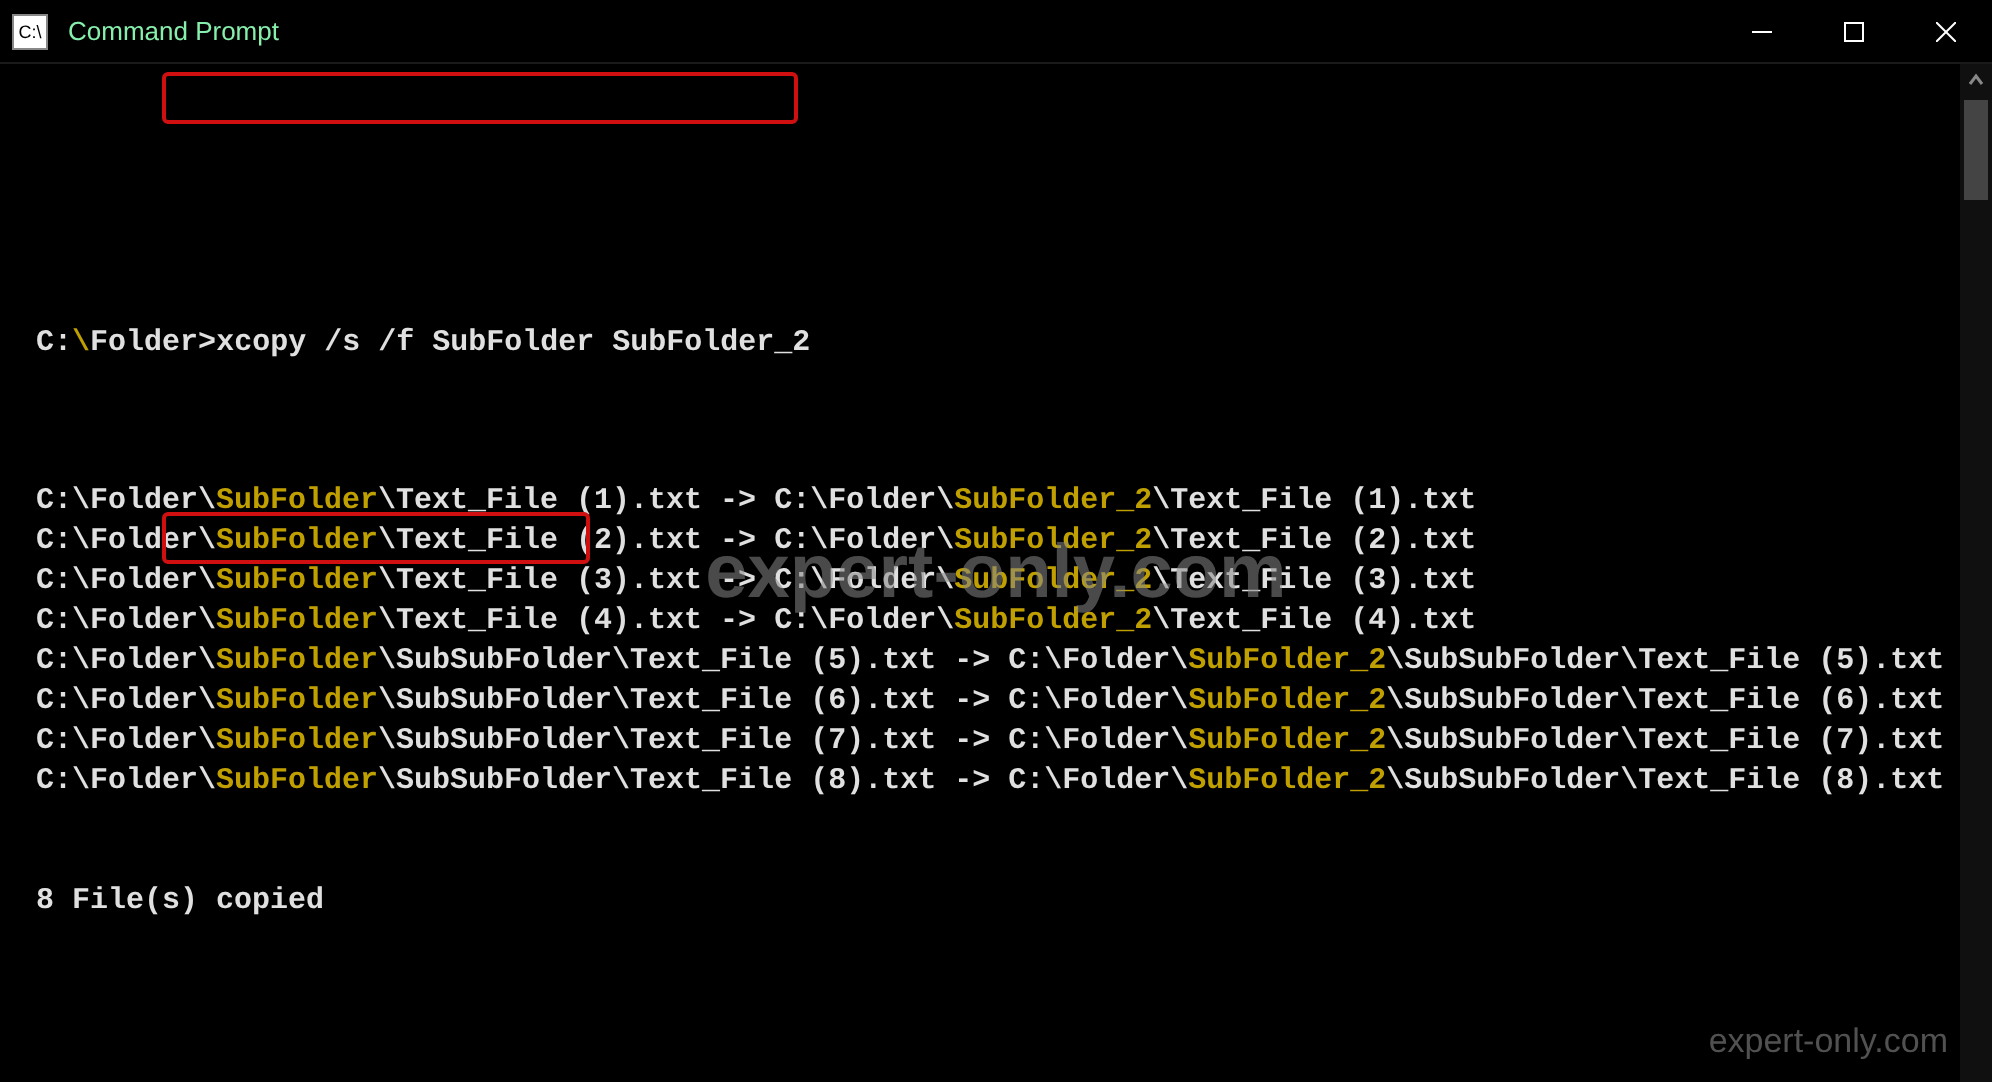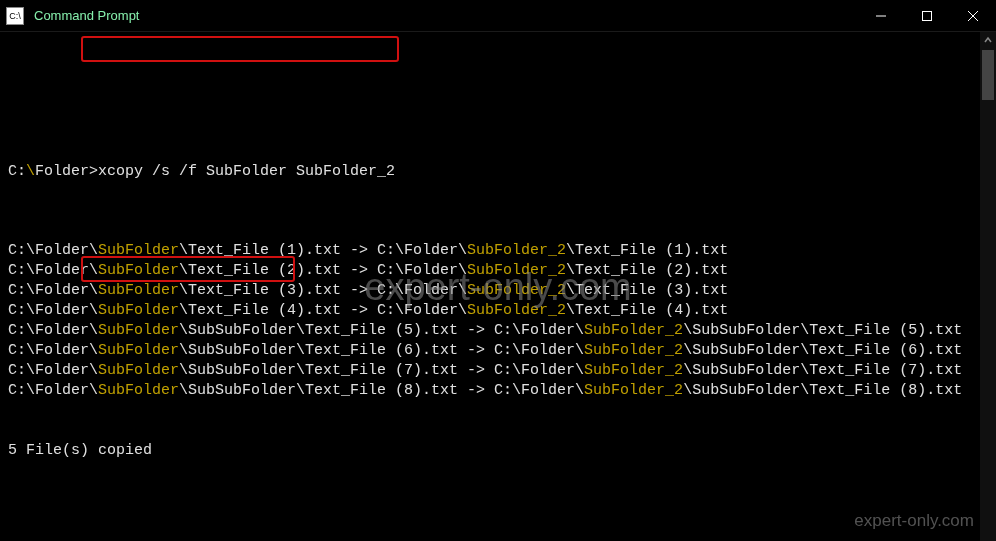--- a/index.html
+++ b/index.html
@@ -45,25 +45,26 @@
   .win-btn {
     width: 46px;
     height: 100%;
     display: flex;
     align-items: center;
     justify-content: center;
     color: #fff;
   }
   .win-btn svg { stroke: #fff; }
   .terminal {
-    padding: 10px 6px 6px 8px;
+    padding: 10px 6px 6px 18px;
     line-height: 1.33;
     white-space: pre;
     position: relative;
     height: calc(100% - 32px);
+    font-weight: bold;
   }
   .line { white-space: pre; }
   .hl { color: #c0a000; }
   .box {
     position: absolute;
     border: 2px solid #d01010;
     border-radius: 3px;
     pointer-events: none;
   }
   .scrollbar {
@@ -139,21 +140,21 @@
 </div>
 
 <div class="terminal">
 
   <div class="box" style="left:81px; top:4px; width:318px; height:26px;"></div>
   <div class="box" style="left:81px; top:224px; width:214px; height:26px;"></div>
 
   <div class="line"><span><span>C:</span><span class="hl">\</span><span>Folder</span><span>&gt;</span></span><span>xcopy /s /f SubFolder SubFolder_2</span></div>
 
   <div id="xcopy-out"><div class="line"><span>C:\Folder\</span><span class="hl">SubFolder</span><span>\Text_File (1).txt -&gt; C:\Folder\</span><span class="hl">SubFolder_2</span><span>\Text_File (1).txt</span></div><div class="line"><span>C:\Folder\</span><span class="hl">SubFolder</span><span>\Text_File (2).txt -&gt; C:\Folder\</span><span class="hl">SubFolder_2</span><span>\Text_File (2).txt</span></div><div class="line"><span>C:\Folder\</span><span class="hl">SubFolder</span><span>\Text_File (3).txt -&gt; C:\Folder\</span><span class="hl">SubFolder_2</span><span>\Text_File (3).txt</span></div><div class="line"><span>C:\Folder\</span><span class="hl">SubFolder</span><span>\Text_File (4).txt -&gt; C:\Folder\</span><span class="hl">SubFolder_2</span><span>\Text_File (4).txt</span></div><div class="line"><span>C:\Folder\</span><span class="hl">SubFolder</span><span>\SubSubFolder\Text_File (5).txt -&gt; C:\Folder\</span><span class="hl">SubFolder_2</span><span>\SubSubFolder\Text_File (5).txt</span></div><div class="line"><span>C:\Folder\</span><span class="hl">SubFolder</span><span>\SubSubFolder\Text_File (6).txt -&gt; C:\Folder\</span><span class="hl">SubFolder_2</span><span>\SubSubFolder\Text_File (6).txt</span></div><div class="line"><span>C:\Folder\</span><span class="hl">SubFolder</span><span>\SubSubFolder\Text_File (7).txt -&gt; C:\Folder\</span><span class="hl">SubFolder_2</span><span>\SubSubFolder\Text_File (7).txt</span></div><div class="line"><span>C:\Folder\</span><span class="hl">SubFolder</span><span>\SubSubFolder\Text_File (8).txt -&gt; C:\Folder\</span><span class="hl">SubFolder_2</span><span>\SubSubFolder\Text_File (8).txt</span></div></div>
-  <div class="line">5 File(s) copied</div>
+  <div class="line">8 File(s) copied</div>
   <div class="line">&nbsp;</div>
 
   
 
   
   
 
   
 
   <div class="watermark-center">expert-only.com</div>

